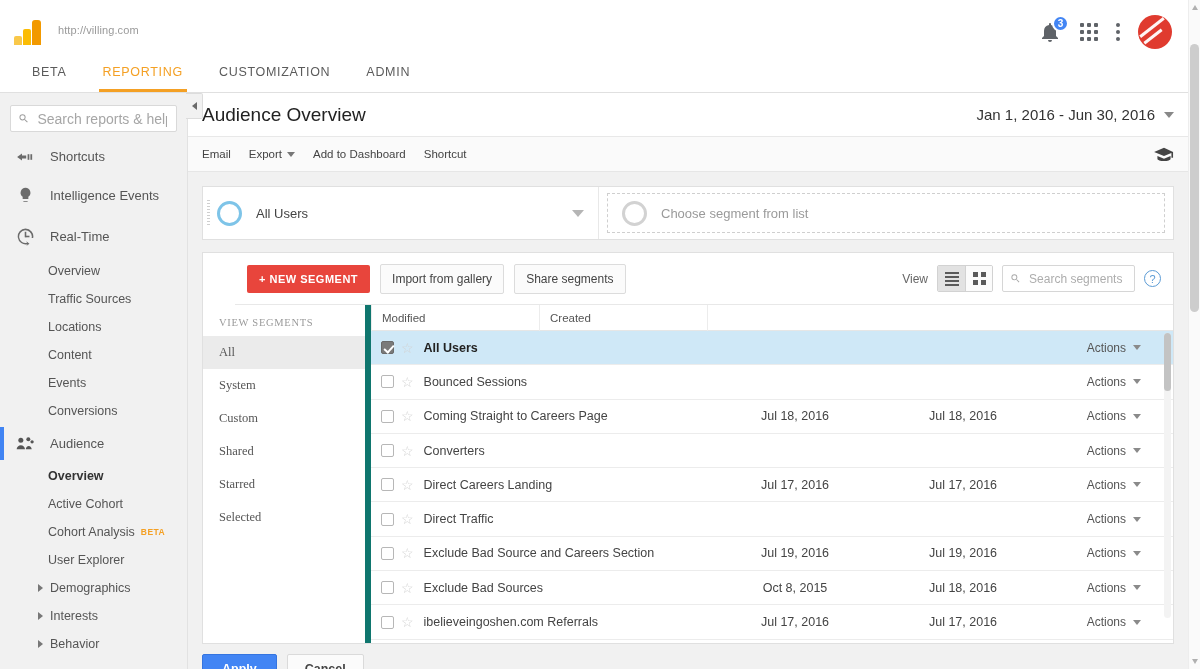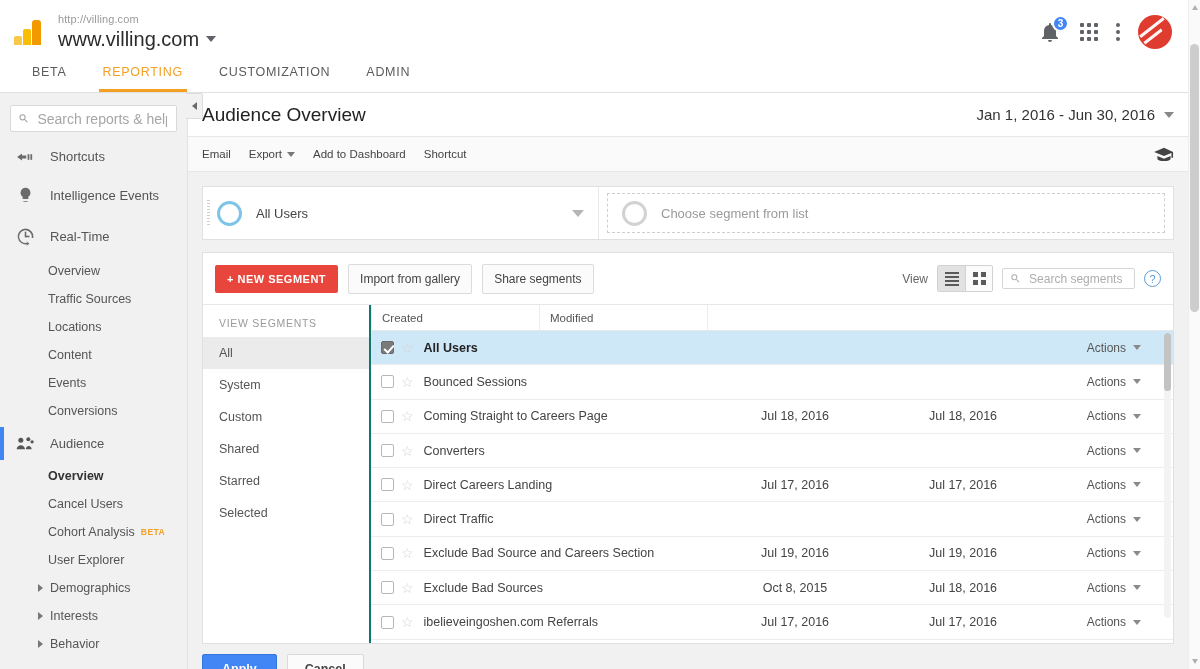--- a/index.html
+++ b/index.html
@@ -183,20 +183,21 @@
   }
 
   
   .seg-panel {
     margin: 12px 14px 0 14px; background: #fff; border: 1px solid #e0e0e0;
     height: 392px; display: flex; flex-direction: column; position: relative;
   }
   .seg-toolbar {
     height: 52px; display: flex; align-items: center; padding: 0 12px; gap: 10px;
     border-bottom: 1px solid #e8e8e8;
+    margin-left: 32px;
   }
   .btn-new {
     background: #e8453c; color: #fff; border: 0; border-radius: 2px;
     font-size: 11px; font-weight: bold; letter-spacing: .5px;
     padding: 8px 12px; cursor: pointer; font-family: "Liberation Sans", sans-serif;
   }
   .btn-plain {
     background: #fbfbfb; border: 1px solid #dcdcdc; border-radius: 2px;
     font-size: 12px; color: #444; padding: 7px 11px; cursor: pointer;
     font-family: "Liberation Sans", sans-serif;
@@ -208,37 +209,37 @@
     width: 27px; height: 25px; display: flex; align-items: center; justify-content: center;
     background: #fbfbfb; cursor: pointer;
   }
   .viewtoggle div.active { background: #e2e2e2; }
   .viewtoggle div + div { border-left: 1px solid #d2d2d2; }
   .lines { display: flex; flex-direction: column; gap: 2px; }
   .lines i { display: block; width: 14px; height: 2px; background: #5a5a5a; }
   .gridicon { display: grid; grid-template-columns: 5px 5px; grid-gap: 3px; }
   .gridicon i { display: block; width: 5px; height: 5px; background: #5a5a5a; }
   .seg-search {
-    width: 133px; height: 21px; border: 1px solid #d6d6d6; border-radius: 2px;
+    width: 133px; height: 27px; border: 1px solid #d6d6d6; border-radius: 2px;
     display: flex; align-items: center; gap: 6px; padding: 0 7px; background: #fff;
   }
   .seg-search input {
     border: 0; outline: 0; width: 100%; font-size: 12px; color: #555;
     font-family: "Liberation Sans", sans-serif; background: transparent;
   }
   .seg-search input::placeholder { color: #adadad; }
   .help-ico {
     width: 17px; height: 17px; border-radius: 50%; border: 1px solid #5b9bd5;
     color: #5b9bd5; font-size: 11px; display: flex; align-items: center;
     justify-content: center; cursor: pointer;
   }
 
   .seg-body { flex: 1; display: flex; overflow: hidden; }
   .view-segments {
-    flex: 0 0 168px; border-right: 2px solid #0f766e; padding-top: 12px; background: #fff;
+    flex: 0 0 168px; border-right: 6px solid #0f766e; padding-top: 12px; background: #fff; font-family: Liberation Serif, serif;
   }
   .vs-title { font-size: 10.5px; color: #9a9a9a; letter-spacing: .7px; padding: 0 0 8px 16px; }
   .vs-item { padding: 9px 0 9px 16px; font-size: 12.5px; color: #555; cursor: pointer; }
   .vs-item.active { background: #ebebeb; }
 
   .seg-table { flex: 1; overflow: hidden; position: relative; }
   .tbl-head {
     display: flex; height: 26px; border-bottom: 1px solid #e6e6e6;
     font-size: 11.5px; color: #555; align-items: center;
   }
@@ -323,24 +324,20 @@
 <div class="app">
 
   <div class="topbar">
     <div class="ga-logo">
       <span class="bar b1"></span>
         <span class="bar b2"></span>
         <span class="bar b3"></span>
     </div>
     <div class="acct">
       <div class="url">http://villing.com</div>
-      <div class="name">
-        <span>www.villing.com</span>
-        <span class="caret-dn"></span>
-      </div>
     </div>
 
     <div class="top-right">
       <div class="bell-wrap">
         <svg width="24" height="24" viewBox="0 0 24 24" aria-hidden="true">
             <path fill="#5f6368" d="M12 22a2 2 0 0 0 2-2h-4a2 2 0 0 0 2 2zm6-6v-5a6 6 0 0 0-5-5.91V4a1 1 0 0 0-2 0v1.09A6 6 0 0 0 6 11v5l-2 2v1h16v-1z"></path>
           </svg>
         <span class="badge">3</span>
       </div>
       <div class="apps-grid">
@@ -425,21 +422,21 @@
             <path fill="#555" d="M2 16c0-3 2.4-5 5-5s5 2 5 5zm11 0c0-2.4 1.6-4 3.5-4s3.5 1.6 3.5 4z"></path>
           </svg>
       </span>
       <span>Audience</span>
     </div>
 
     <div class="side-sub active">
       <span>Overview</span>
     </div>
     <div class="side-sub">
-      <span>Cancel Users</span>
+      <span>Active Cohort</span>
     </div>
     <div class="side-sub">
       <span>Cohort Analysis</span>
         <span class="beta">BETA</span>
     </div>
     <div class="side-sub">
       <span>User Explorer</span>
     </div>
     <div class="side-sub">
       <span class="tri"></span>
@@ -541,22 +538,22 @@
           <div class="vs-item active">All</div>
           <div class="vs-item">System</div>
           <div class="vs-item">Custom</div>
           <div class="vs-item">Shared</div>
           <div class="vs-item">Starred</div>
           <div class="vs-item">Selected</div>
         </div>
 
         <div class="seg-table">
           <div class="tbl-head">
+            <div class="c c-modified">Modified</div>
             <div class="c c-created">Created</div>
-            <div class="c c-modified">Modified</div>
             <div class="c c-actions"></div>
           </div>
 
           <div class="tbl-rows" id="rows">
               <div class="row selected">
                 <div class="c c-name">
                   <span class="cbox checked"></span>
                   <span class="star">☆</span>
                   <span class="seg-label">All Users</span>
                 </div>

